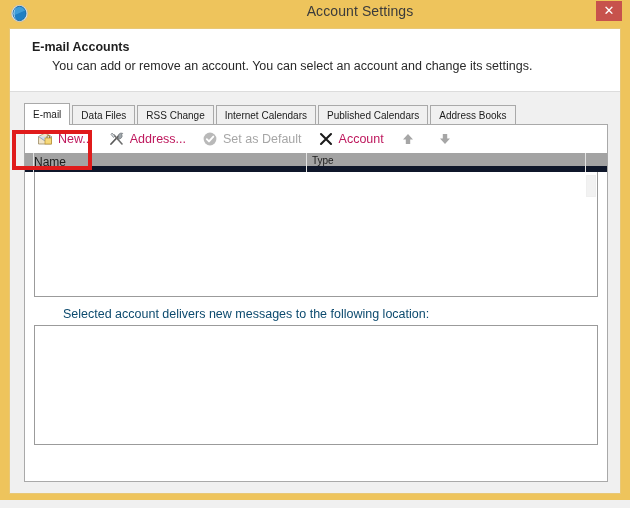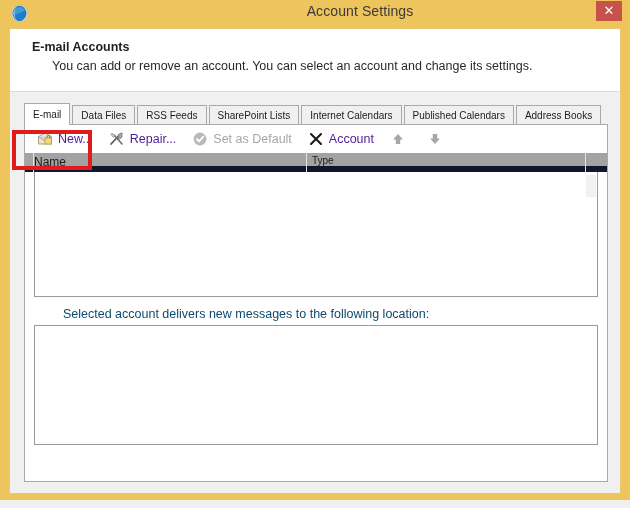--- a/index.html
+++ b/index.html
@@ -172,21 +172,21 @@
     padding-left: 7px;
     box-sizing: border-box;
   }
   .tb-item {
     display: flex;
     align-items: center;
     height: 22px;
     padding: 0 5px;
     margin-right: 6px;
     font-size: 12.5px;
-    color: #4c1d95;
+    color: #be185d;
     cursor: default;
     white-space: nowrap;
   }
   .tb-item.disabled { color: #a6a6a6; }
   .tb-ico {
     width: 16px; height: 16px;
     margin-right: 5px;
     display: inline-block;
     position: relative;
     flex: 0 0 auto;
@@ -312,22 +312,21 @@
       <div class="header-band">
         <div class="header-title">E-mail Accounts</div>
         <div class="header-sub">You can add or remove an account. You can select an account and change its settings.</div>
       </div>
 
       <div class="body-area">
 
         <div class="tabstrip">
           <div class="tab active"><span>E-mail</span></div>
           <div class="tab"><span>Data Files</span></div>
-          <div class="tab"><span>RSS Feeds</span></div>
-          <div class="tab"><span>SharePoint Lists</span></div>
+          <div class="tab"><span>RSS Change</span></div>
           <div class="tab"><span>Internet Calendars</span></div>
           <div class="tab"><span>Published Calendars</span></div>
           <div class="tab"><span>Address Books</span></div>
         </div>
 
         <div class="tabpanel">
 
           <div class="toolbar">
 
             <div class="tb-item">
@@ -344,21 +343,21 @@
 
             <div class="tb-item">
               <span class="tb-ico">
                 <svg width="16" height="16" viewBox="0 0 16 16">
                   <path d="M2 13 L10 4.5" stroke="#5a5a5a" stroke-width="1.8" stroke-linecap="round"></path>
                   <path d="M13.8 2.4 a3.2 3.2 0 0 0 -4.3 4.3 l-1 1 a3.2 3.2 0 0 0 4.3 -4.3 z" fill="#9fa6ab" stroke="#5f6569" stroke-width="0.6"></path>
                   <path d="M13 13 L5 4" stroke="#6d6d6d" stroke-width="1.6" stroke-linecap="round"></path>
                   <path d="M3 2 L6 5 L4.5 6.5 L2 3.5 Z" fill="#cfd4d8" stroke="#6a6f73" stroke-width="0.6"></path>
                 </svg>
               </span>
-              <span class="tb-label">Repair...</span>
+              <span class="tb-label">Address...</span>
             </div>
 
 
             <div class="tb-item disabled">
               <span class="tb-ico">
                 <svg width="16" height="16" viewBox="0 0 16 16">
                   <circle cx="8" cy="8" r="6.4" fill="#b9b9b9"></circle>
                   <path d="M4.8 8.2 L7 10.4 L11.3 5.6" fill="none" stroke="#ffffff" stroke-width="1.9" stroke-linecap="round" stroke-linejoin="round"></path>
                 </svg>
               </span>

